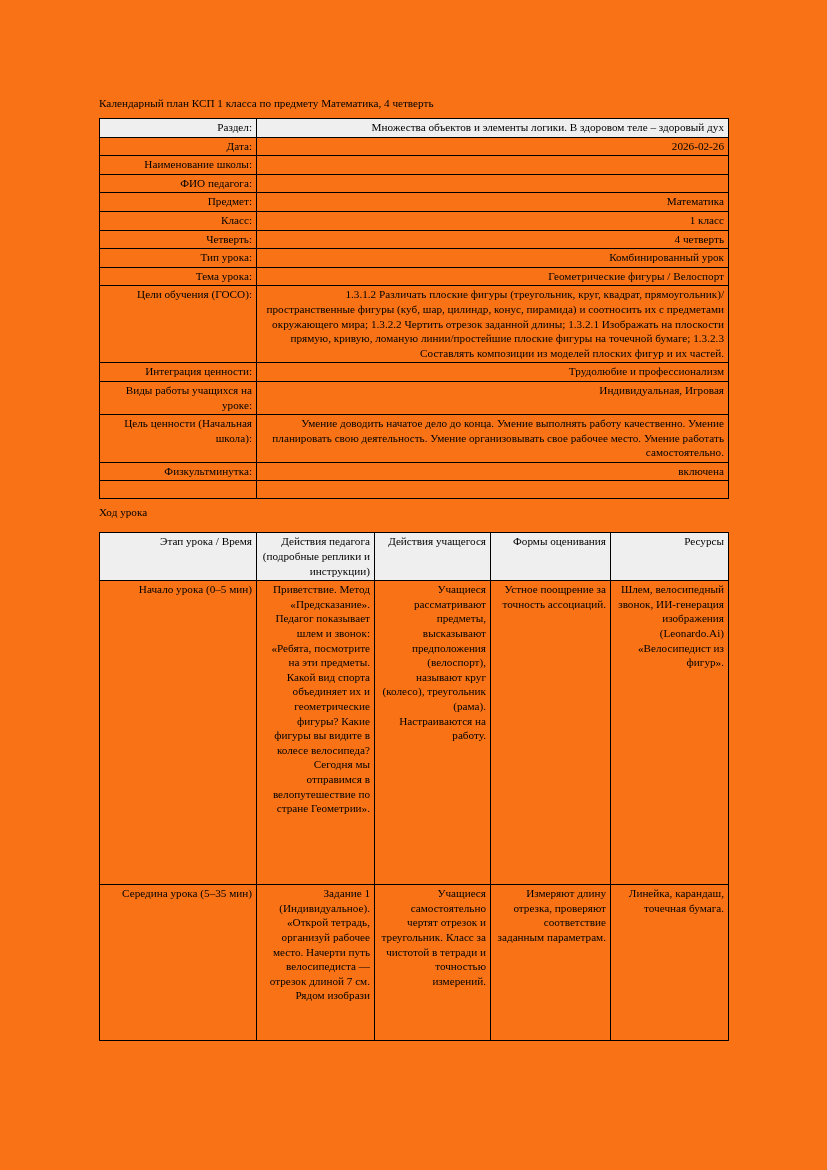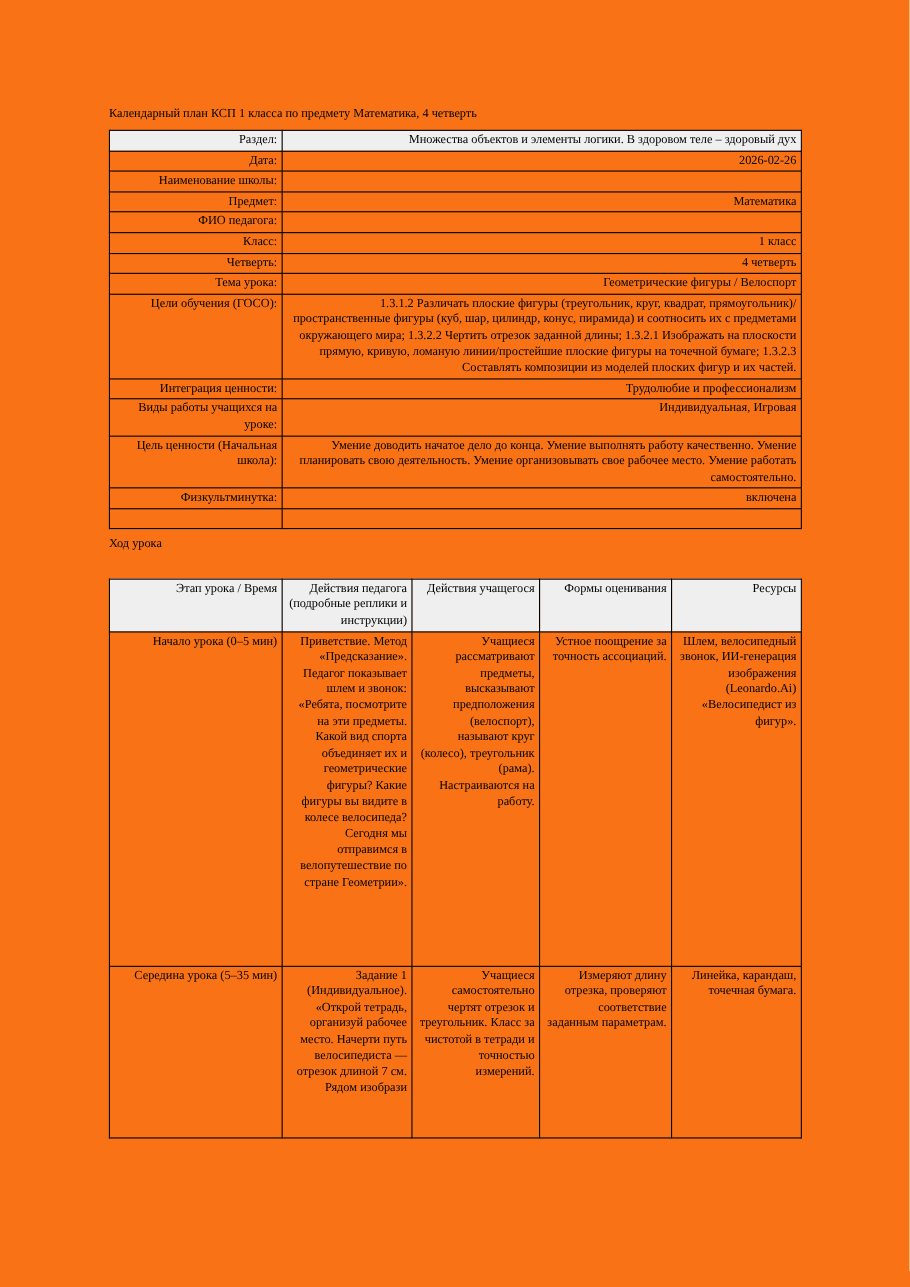--- a/index.html
+++ b/index.html
@@ -29,21 +29,21 @@
   .doc-title {
     font-size: 11.2px;
     line-height: 15px;
     margin-bottom: 7px;
     white-space: nowrap;
   }
   .section-label {
     font-size: 11.2px;
     line-height: 15px;
     margin-top: 6px;
-    margin-bottom: 24px;
+    margin-bottom: 12px;
   }
   table.doc-table {
     border-collapse: collapse;
     width: 629px;
     table-layout: fixed;
   }
   table.doc-table td,
   table.doc-table th {
     border: 1px solid #000000;
     padding: 1px 4px 2px 4px;
@@ -93,34 +93,38 @@
         </tr>
         <tr>
           <td>Дата:</td>
           <td>2026-02-26</td>
         </tr>
         <tr>
           <td>Наименование школы:</td>
           <td></td>
         </tr>
         <tr>
+          <td>ФИО педагога:</td>
+          <td></td>
+        </tr>
+        <tr>
           <td>Предмет:</td>
           <td>Математика</td>
-        </tr>
-        <tr>
-          <td>ФИО педагога:</td>
-          <td></td>
         </tr>
         <tr>
           <td>Класс:</td>
           <td>1 класс</td>
         </tr>
         <tr>
           <td>Четверть:</td>
           <td>4 четверть</td>
+        </tr>
+        <tr>
+          <td>Тип урока:</td>
+          <td>Комбинированный урок</td>
         </tr>
         <tr>
           <td>Тема урока:</td>
           <td>Геометрические фигуры / Велоспорт</td>
         </tr>
         <tr>
           <td>Цели обучения (ГОСО):</td>
           <td>1.3.1.2 Различать плоские фигуры (треугольник, круг, квадрат, прямоугольник)/ пространственные фигуры (куб, шар, цилиндр, конус, пирамида) и соотносить их с предметами окружающего мира; 1.3.2.2 Чертить отрезок заданной длины; 1.3.2.1 Изображать на плоскости прямую, кривую, ломаную линии/простейшие плоские фигуры на точечной бумаге; 1.3.2.3 Составлять композиции из моделей плоских фигур и их частей.</td>
         </tr>
         <tr>

